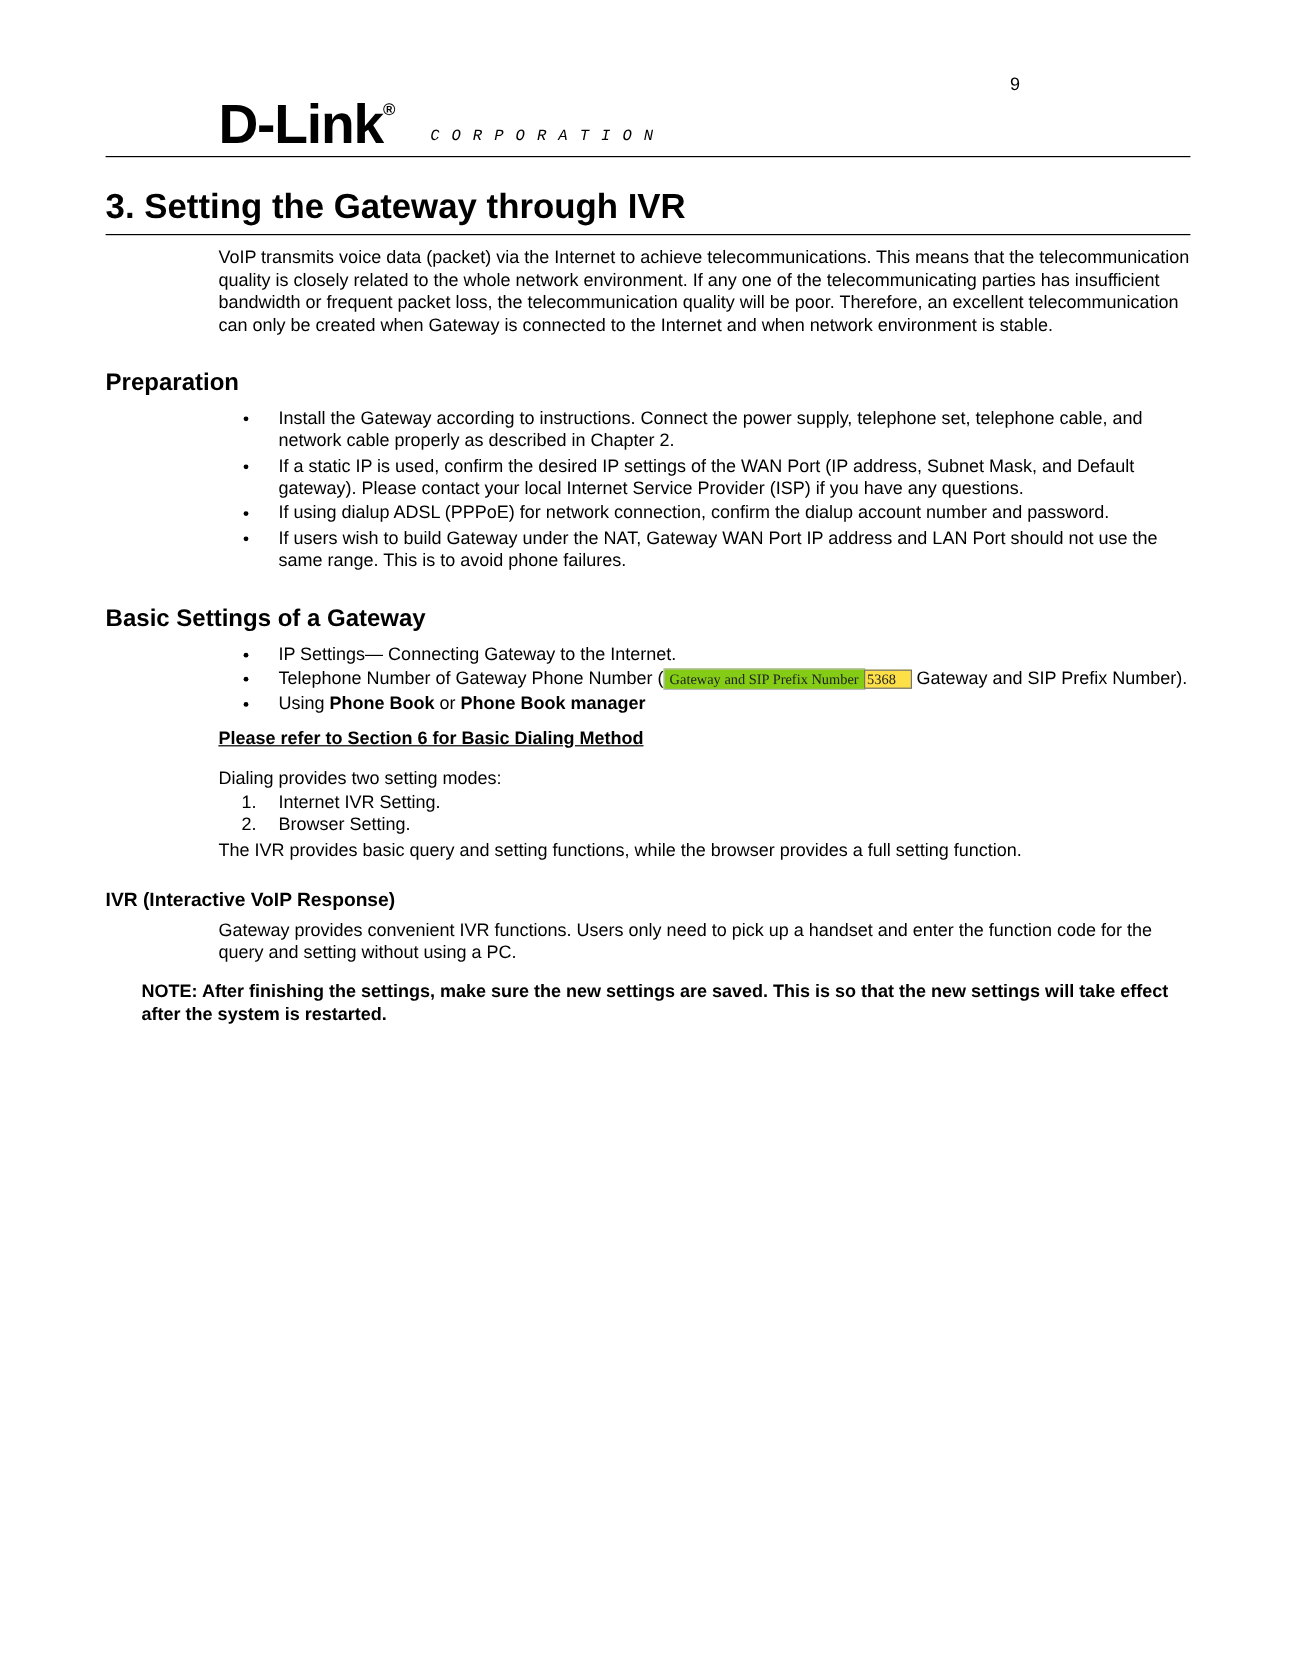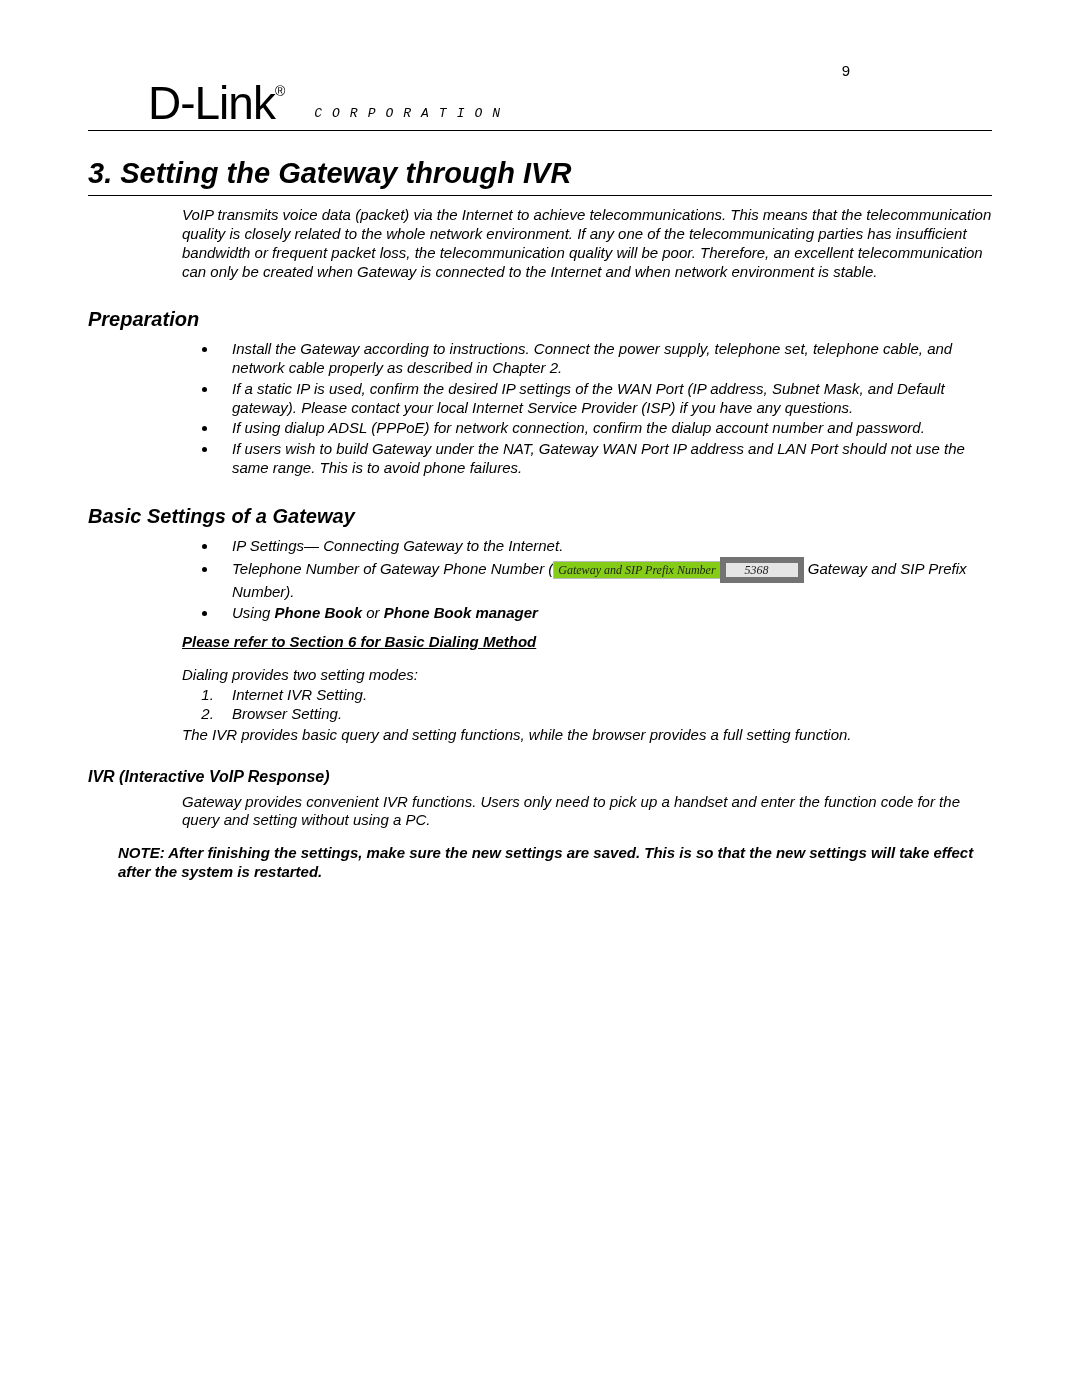--- a/index.html
+++ b/index.html
@@ -24,26 +24,26 @@
     right: 230px;
     font-size: 15px;
   }
   .header-line {
     margin-top: 22px;
     display: flex;
     align-items: flex-end;
     padding-bottom: 4px;
   }
   .logo {
-    font-weight: 400;
+    font-weight: 700;
     font-size: 46px;
     letter-spacing: -1px;
     font-family: "Arial Black", Arial, sans-serif;
     line-height: 1;
-    margin-left: 60px;
+    margin-left: 94px;
   }
   .logo .trademark {
     font-size: 14px;
     vertical-align: top;
     position: relative;
     top: 4px;
   }
   .corp {
     font-size: 13px;
     letter-spacing: 10px;
@@ -53,21 +53,20 @@
     font-family: Liberation Mono, monospace;
     padding-bottom: 4px;
   }
   .rule {
     border: none;
     border-top: 1.5px solid #000;
     margin: 0 0 20px 0;
   }
   .content {
     margin: 0 0 12px 0;
-    font-style: italic;
   }
   h1.section-title {
     font-size: 29px;
     font-weight: bold;
     margin: 24px 0 2px 0;
     padding-bottom: 4px;
     border-bottom: 1.5px solid #000;
   }
   .intro {
     margin: 10px 0 18px 94px;
@@ -119,25 +118,25 @@
     border: 1px solid #bbb;
     font-family: "Times New Roman", serif;
     font-size: 12px;
     padding: 1px 4px;
     color: #222;
     vertical-align: middle;
     line-height: 14px;
   }
   .inline-input {
     display: inline-block;
-    background: #e5e5e5;
-    border: 6px solid #737373;
+    background: #fde047;
+    border: 1px solid #737373;
     font-family: "Times New Roman", serif;
     font-size: 12px;
-    padding: 0 19px;
+    padding: 0 2px;
     width: 34px;
     color: #222;
     vertical-align: middle;
     line-height: 14px;
     margin-left: -1px;
   }
 </style>
 </head>
 <body>
 

